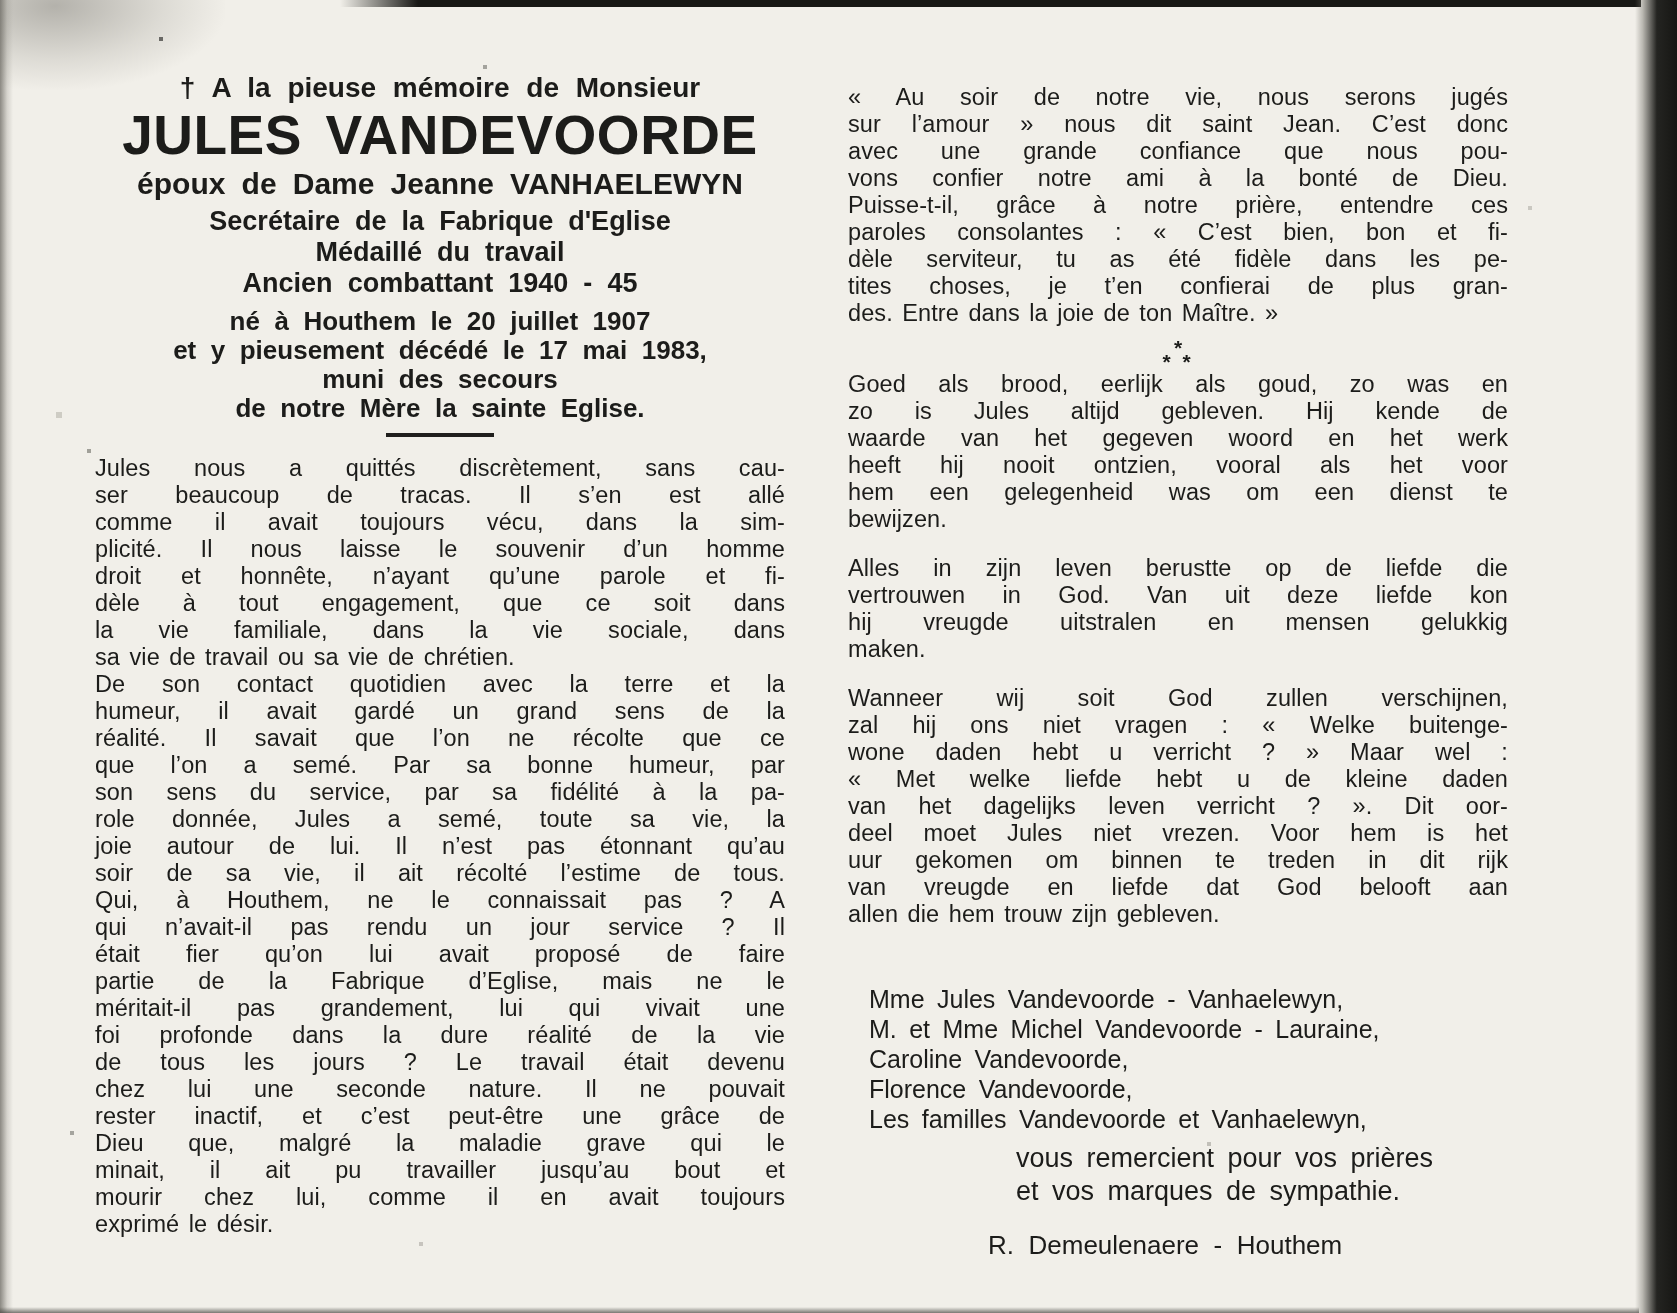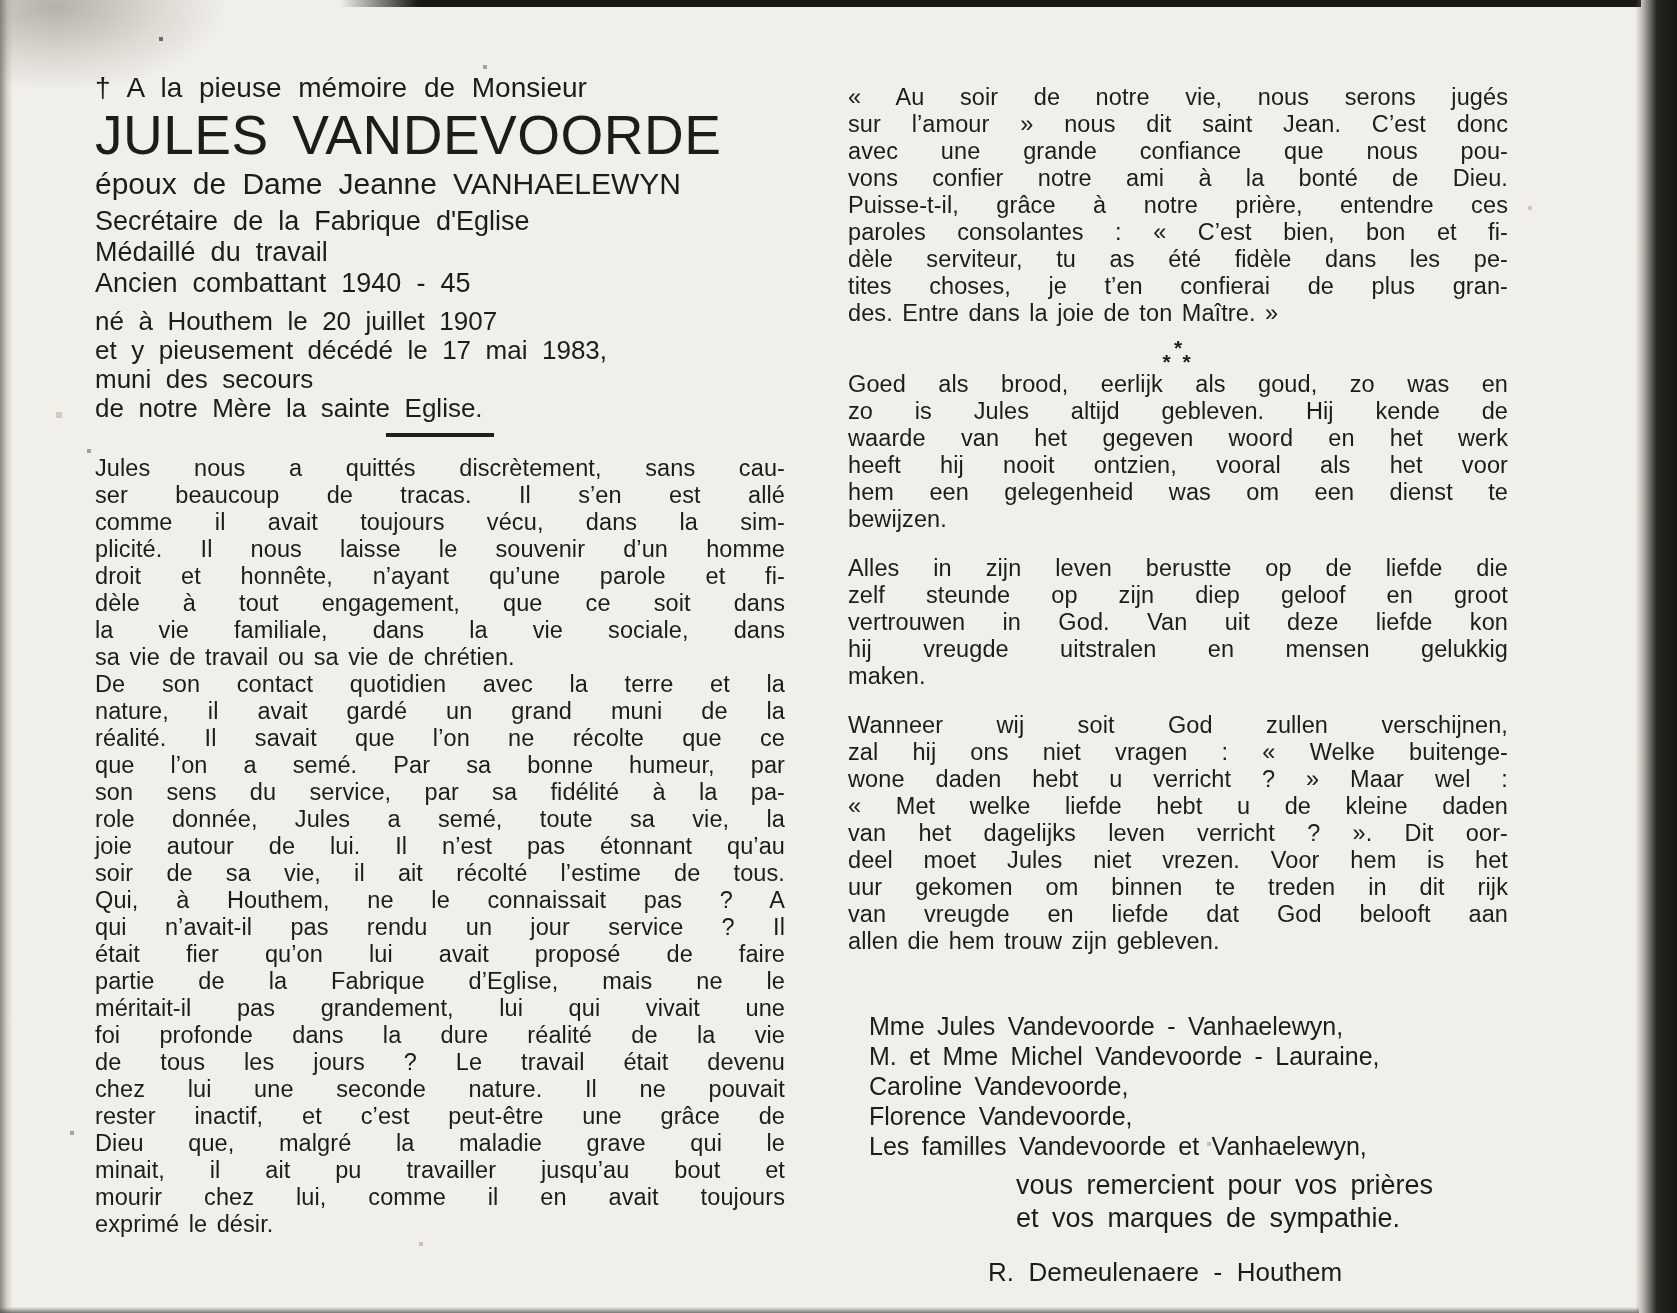--- a/index.html
+++ b/index.html
@@ -42,21 +42,21 @@
       58px 414px 0 2px rgba(125,123,114,0.30),
       71px 1132px 0 1px rgba(90,90,84,0.5),
       1208px 1143px 0 1px rgba(105,105,98,0.35),
       420px 1243px 0 1px rgba(120,118,112,0.35),
       1529px 207px 0 1px rgba(130,128,120,0.35);
   }
   
   .page-left  { position: absolute; left: 95px;  top: 72px; width: 690px; }
   .page-right { position: absolute; left: 848px; top: 84px; width: 660px; }
   
-  .hdr { text-align: left; font-weight: normal; }
+  .hdr { text-align: center; font-weight: bold; }
   .hdr-intro  { font-size: 28px; line-height: 32px; word-spacing: 0.32em; }
   .cross      { margin-right: 16px; }
   .hdr-name   { font-size: 55px; line-height: 58px; margin-top: 2px; letter-spacing: 0.5px; word-spacing: 0.14em; }
   .hdr-spouse { font-size: 30px; line-height: 36px; margin-top: 2px; word-spacing: 0.26em; }
   .hdr-roles  { margin-top: 4px; }
   .hdr-role   { font-size: 27px; line-height: 31px; word-spacing: 0.28em; }
   .hdr-dates  { margin-top: 8px; }
   .hdr-date   { font-size: 26px; line-height: 29px; word-spacing: 0.28em; }
   .rule { width: 108px; height: 4px; background: #201f1d; margin: 10px auto 0 auto; }
   
@@ -110,21 +110,21 @@
         <div class="line j">ser beaucoup de tracas. Il s’en est allé</div>
         <div class="line j">comme il avait toujours vécu, dans la sim-</div>
         <div class="line j">plicité. Il nous laisse le souvenir d’un homme</div>
         <div class="line j">droit et honnête, n’ayant qu’une parole et fi-</div>
         <div class="line j">dèle à tout engagement, que ce soit dans</div>
         <div class="line j">la vie familiale, dans la vie sociale, dans</div>
         <div class="line">sa vie de travail ou sa vie de chrétien.</div>
       </div>
     <div class="par par-next">
         <div class="line j">De son contact quotidien avec la terre et la</div>
-        <div class="line j">nature, il avait gardé un grand muni de la</div>
+        <div class="line j">humeur, il avait gardé un grand sens de la</div>
         <div class="line j">réalité. Il savait que l’on ne récolte que ce</div>
         <div class="line j">que l’on a semé. Par sa bonne humeur, par</div>
         <div class="line j">son sens du service, par sa fidélité à la pa-</div>
         <div class="line j">role donnée, Jules a semé, toute sa vie, la</div>
         <div class="line j">joie autour de lui. Il n’est pas étonnant qu’au</div>
         <div class="line j">soir de sa vie, il ait récolté l’estime de tous.</div>
         <div class="line j">Qui, à Houthem, ne le connaissait pas ? A</div>
         <div class="line j">qui n’avait-il pas rendu un jour service ? Il</div>
         <div class="line j">était fier qu’on lui avait proposé de faire</div>
         <div class="line j">partie de la Fabrique d’Eglise, mais ne le</div>
@@ -159,21 +159,20 @@
     <div class="par">
         <div class="line j">Goed als brood, eerlijk als goud, zo was en</div>
         <div class="line j">zo is Jules altijd gebleven. Hij kende de</div>
         <div class="line j">waarde van het gegeven woord en het werk</div>
         <div class="line j">heeft hij nooit ontzien, vooral als het voor</div>
         <div class="line j">hem een gelegenheid was om een dienst te</div>
         <div class="line">bewijzen.</div>
       </div>
     <div class="par par-gap">
         <div class="line j">Alles in zijn leven berustte op de liefde die</div>
-        <div class="line j">zelf steunde op zijn diep geloof en groot</div>
         <div class="line j">vertrouwen in God. Van uit deze liefde kon</div>
         <div class="line j">hij vreugde uitstralen en mensen gelukkig</div>
         <div class="line">maken.</div>
       </div>
     <div class="par par-gap">
         <div class="line j">Wanneer wij soit God zullen verschijnen,</div>
         <div class="line j">zal hij ons niet vragen : « Welke buitenge-</div>
         <div class="line j">wone daden hebt u verricht ? » Maar wel :</div>
         <div class="line j">« Met welke liefde hebt u de kleine daden</div>
         <div class="line j">van het dagelijks leven verricht ? ». Dit oor-</div>

